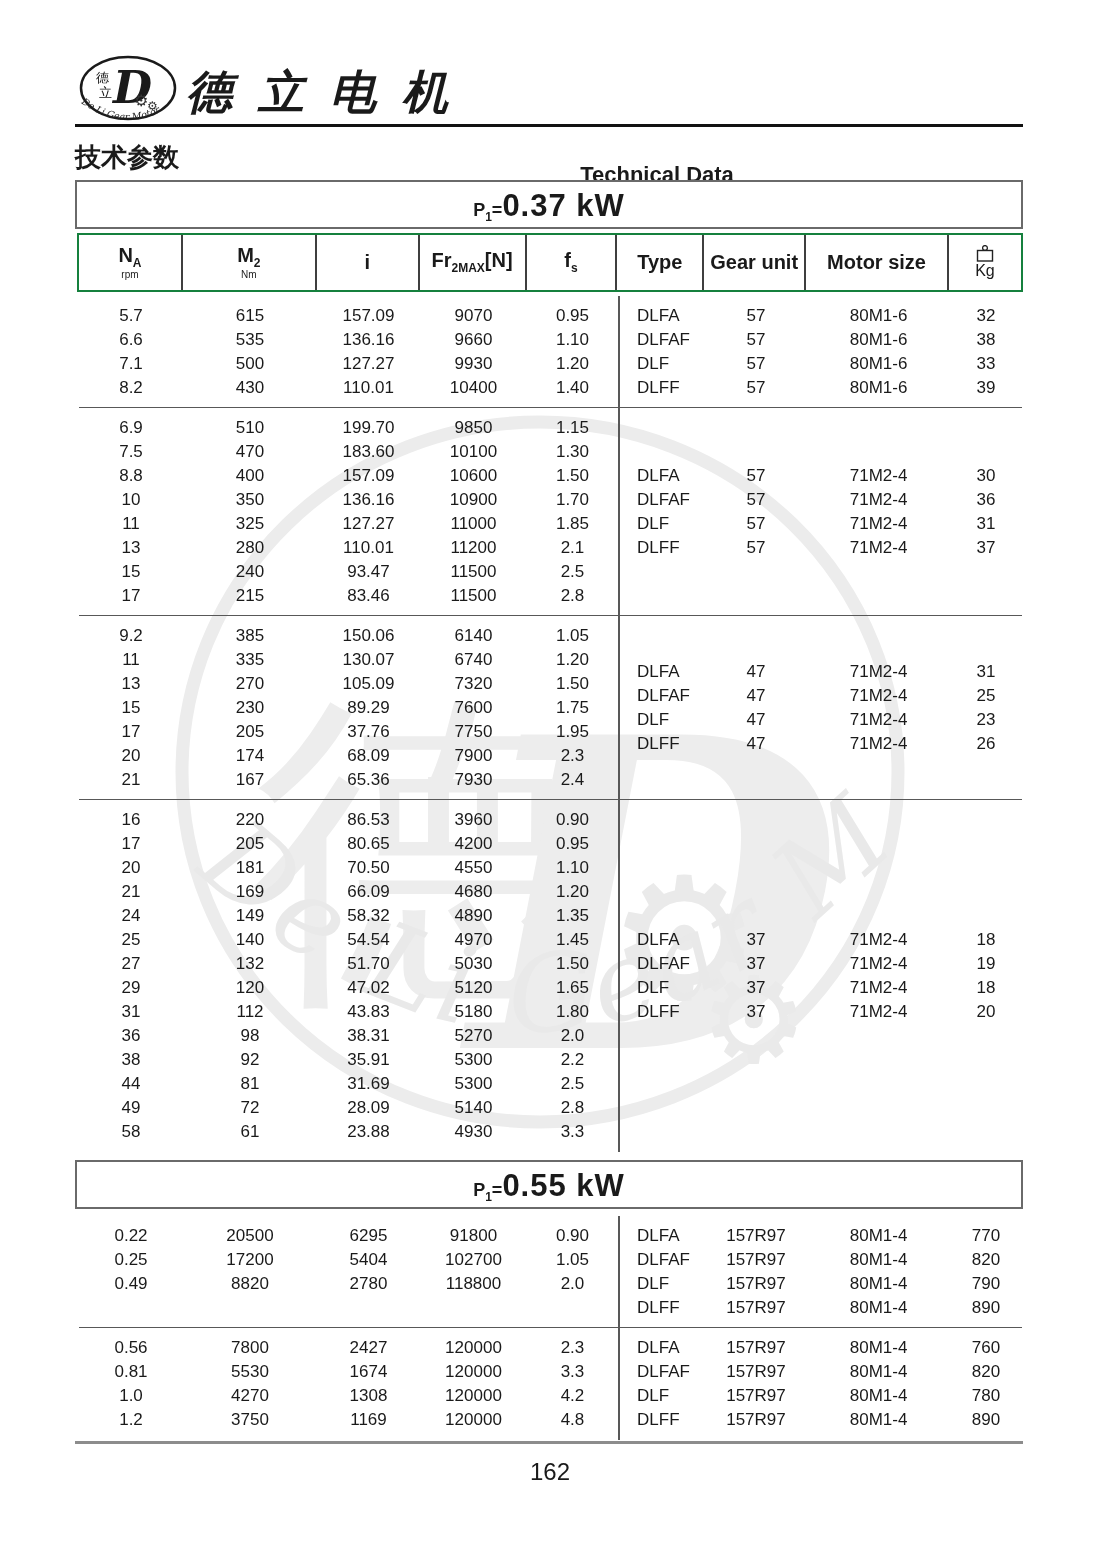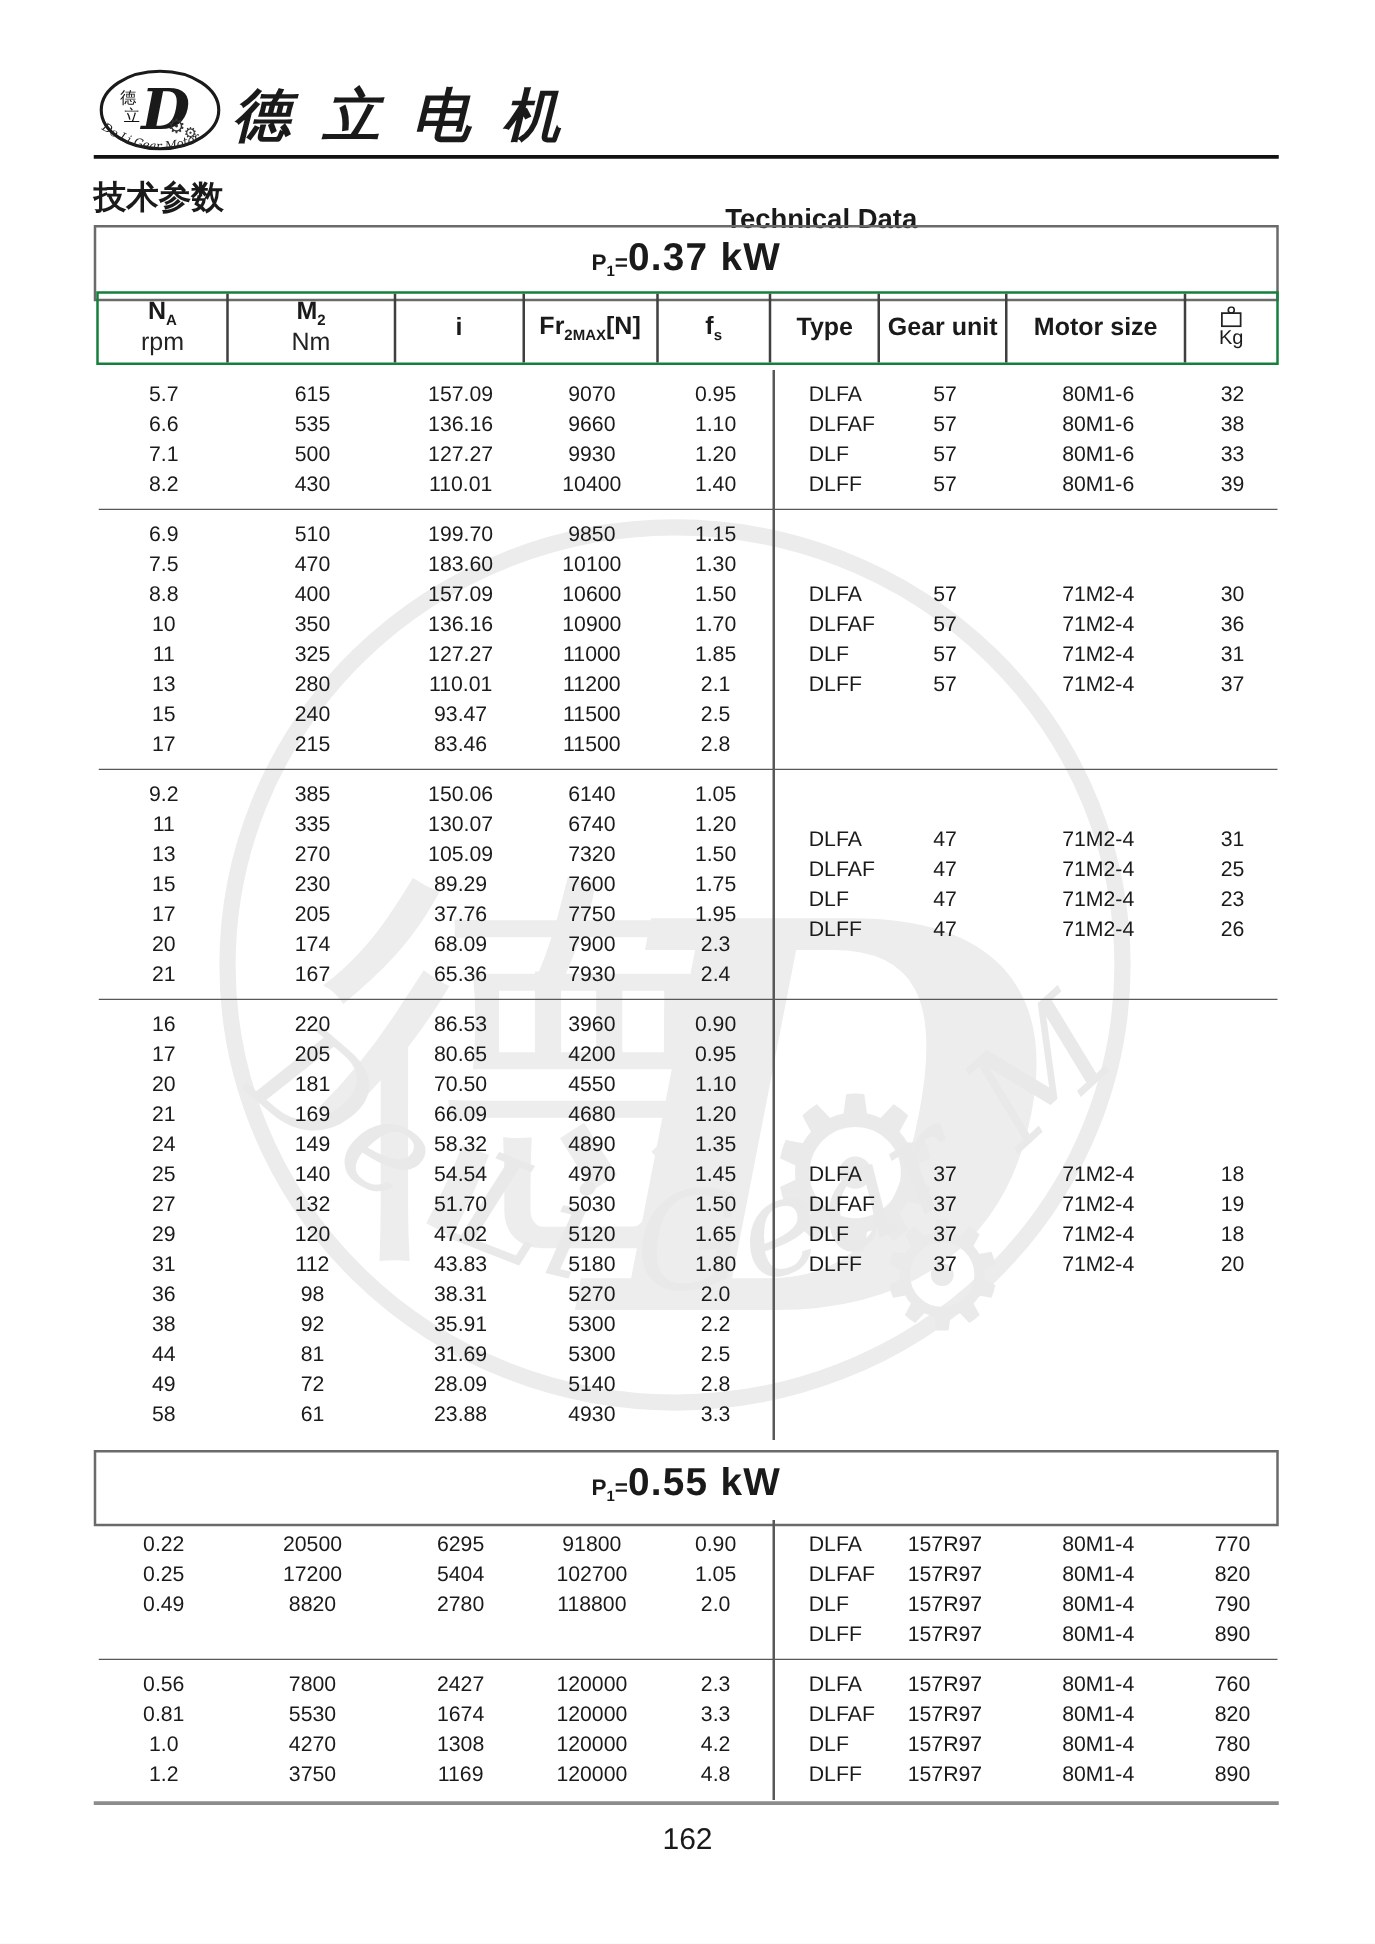--- a/index.html
+++ b/index.html
@@ -9,49 +9,49 @@
   
   .watermark{position:absolute;left:140px;top:400px;z-index:0;pointer-events:none;}
   
   .logo-svg{position:absolute;left:76px;top:53px;z-index:1;}
   .brand{position:absolute;left:186px;top:62px;z-index:1;font-family:"DejaVu Serif",serif;
          font-weight:bold;font-style:italic;font-size:46px;letter-spacing:26px;white-space:nowrap;}
   .rule-thick{position:absolute;left:75px;top:124px;width:948px;height:3px;background:#111;z-index:1;}
   .sec-cn{position:absolute;left:75px;top:140px;font-size:26px;font-weight:bold;z-index:1;}
   .sec-en{position:absolute;left:657px;top:142px;transform:translateX(-50%);font-size:22px;font-weight:bold;z-index:1;margin-top:20px;}
   
-  .titlebox{position:absolute;left:75px;width:948px;height:61px;border:2px solid #6a6a6a;
+  .titlebox{position:absolute;left:75px;width:948px;height:49px;border:2px solid #6a6a6a;
             display:flex;align-items:baseline;justify-content:center;z-index:1;text-align:right;}
   .titlebox .inner{display:flex;align-items:baseline;margin-top:6px;}
   .p-small{font-weight:bold;font-size:18px;}
   .p-small sub{font-size:12px;}
   .p-big{font-weight:bold;font-size:31px;letter-spacing:1px;}
   .t1{top:180px;} .t2{top:1160px;}
   
   .colhead{position:absolute;left:77px;top:233px;width:946px;height:59px;border:2px solid #15803d;
            display:grid;grid-template-columns:11.03% 14.21% 10.92% 11.35% 9.65% 9.22% 10.82% 15.16% 7.64%;z-index:1;}
   .hcell{border-right:2px solid #3f3f3f;display:flex;flex-direction:column;align-items:center;justify-content:center;}
   .hcell:last-child{border-right:none;}
   .h-main{font-weight:bold;font-size:20px;line-height:1.02;}
   .h-main sub{font-size:12px;font-weight:bold;}
-  .h-unit{font-size:20px;line-height:1.15;color:#222;}
+  .h-unit{font-size:10px;line-height:1.15;color:#222;}
   .kg-label{font-size:16px;line-height:1.05;margin-top:1px;}
   
   .tbody{position:absolute;left:79px;width:943px;z-index:1;}
   .tb0{top:296px;height:856px;}
   .tb1{top:1216px;height:224px;}
   .vline{position:absolute;left:57.16%;top:0;bottom:0;width:1.5px;background:#585858;}
   .tgroup{position:relative;padding:8px 0;border-bottom:1.5px solid #585858;}
   .tgroup:last-child{border-bottom:none;}
   .trow{display:grid;grid-template-columns:11.03% 14.21% 10.92% 11.35% 9.65%;height:24px;}
   .tcell{text-align:center;font-size:17px;line-height:24px;white-space:nowrap;}
   .rblock{position:absolute;left:57.16%;right:0;top:50%;transform:translateY(-50%);}
   .rrow{display:grid;grid-template-columns:21.5% 25.3% 35.4% 17.8%;height:24px;}
   .rcell{text-align:center;font-size:17px;line-height:24px;white-space:nowrap;}
-  .c-type{text-align:left;padding-left:29px;}
+  .c-type{text-align:left;padding-left:19px;}
   
   .footer-rule{position:absolute;left:75px;top:1441px;width:948px;height:3px;background:#8c8c8c;z-index:1;}
   .page-num{position:absolute;left:550px;top:1458px;transform:translateX(-50%);font-size:24px;z-index:1;}
 </style>
 </head>
 <body>
 
 <div class="page">
 
   <svg class="watermark" width="820" height="790" viewBox="0 0 820 790">

